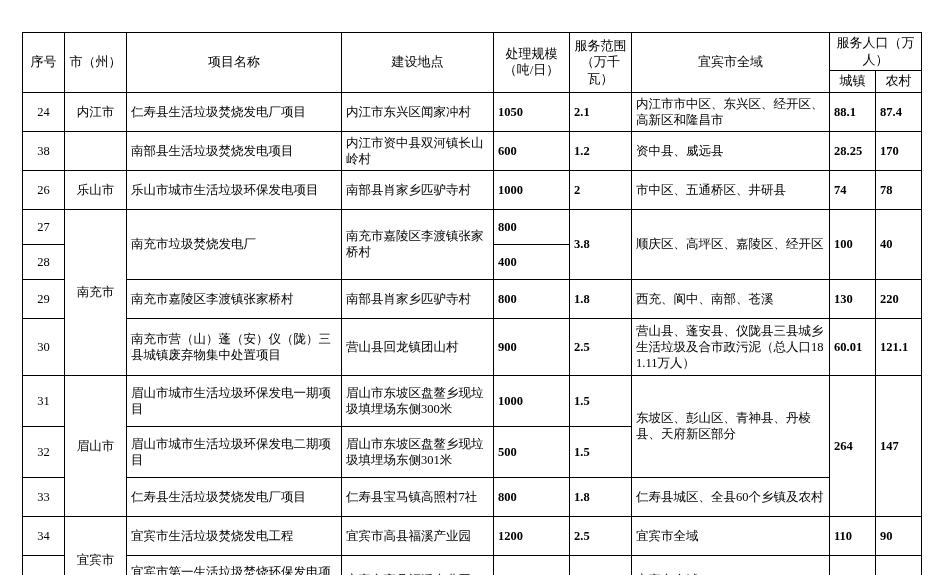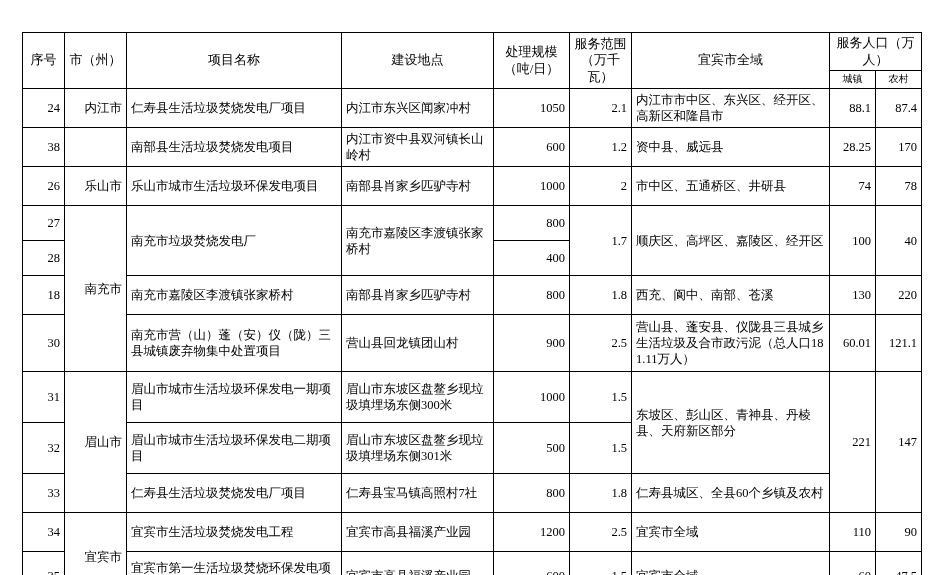--- a/index.html
+++ b/index.html
@@ -35,24 +35,24 @@
     line-height: 1.28;
     word-break: break-all;
   }
   thead th {
     text-align: center;
     font-weight: normal;
   }
   .hdr-main {
     font-size: 13px;
   }
-  .c-center { text-align: right; }
+  .c-center { text-align: center; }
   .c-left { text-align: left; }
-  .num { text-align: right; }
-  .tiny-sub { font-size: 10px; }
+  .num { text-align: left; font-weight: bold; }
+  .tiny-sub { font-size: 13px; }
 
   
   col.c-seq   { width: 42px; }
   col.c-city  { width: 62px; }
   col.c-proj  { width: 215px; }
   col.c-site  { width: 152px; }
   col.c-scale { width: 76px; }
   col.c-cap   { width: 62px; }
   col.c-serv  { width: 198px; }
   col.c-urban { width: 46px; }
@@ -136,33 +136,33 @@
         <td class="num">74</td>
         <td class="num">78</td>
       </tr>
 
       <tr>
         <td class="c-center" style="height:30px">27</td>
         <td class="c-center" rowspan="4">南充市</td>
         <td class="c-left pad-cell" rowspan="2">南充市垃圾焚烧发电厂</td>
         <td class="c-left pad-cell" rowspan="2">南充市嘉陵区李渡镇张家桥村</td>
         <td class="num">800</td>
-        <td class="num" rowspan="2">1.7</td>
+        <td class="num" rowspan="2">3.8</td>
         <td class="c-left pad-cell" rowspan="2">顺庆区、高坪区、嘉陵区、经开区</td>
         <td class="num" rowspan="2">100</td>
         <td class="num" rowspan="2">40</td>
       </tr>
 
       <tr>
         <td class="c-center" style="height:30px">28</td>
         <td class="num">400</td>
       </tr>
 
       <tr class="row-tall">
-        <td class="c-center">18</td>
+        <td class="c-center">29</td>
         <td class="c-left pad-cell">南充市嘉陵区李渡镇张家桥村</td>
         <td class="c-left pad-cell">南部县肖家乡匹驴寺村</td>
         <td class="num">800</td>
         <td class="num">1.8</td>
         <td class="c-left pad-cell">西充、阆中、南部、苍溪</td>
         <td class="num">130</td>
         <td class="num">220</td>
       </tr>
 
       <tr>
@@ -177,21 +177,21 @@
       </tr>
 
       <tr>
         <td class="c-center" style="height:46px">31</td>
         <td class="c-center" rowspan="3">眉山市</td>
         <td class="c-left pad-cell">眉山市城市生活垃圾环保发电一期项目</td>
         <td class="c-left pad-cell">眉山市东坡区盘鳌乡现垃圾填埋场东侧300米</td>
         <td class="num">1000</td>
         <td class="num">1.5</td>
         <td class="c-left pad-cell" rowspan="2">东坡区、彭山区、青神县、丹棱县、天府新区部分</td>
-        <td class="num" rowspan="3">221</td>
+        <td class="num" rowspan="3">264</td>
         <td class="num" rowspan="3">147</td>
       </tr>
 
       <tr>
         <td class="c-center" style="height:46px">32</td>
         <td class="c-left pad-cell">眉山市城市生活垃圾环保发电二期项目</td>
         <td class="c-left pad-cell">眉山市东坡区盘鳌乡现垃圾填埋场东侧301米</td>
         <td class="num">500</td>
         <td class="num">1.5</td>
       </tr>

